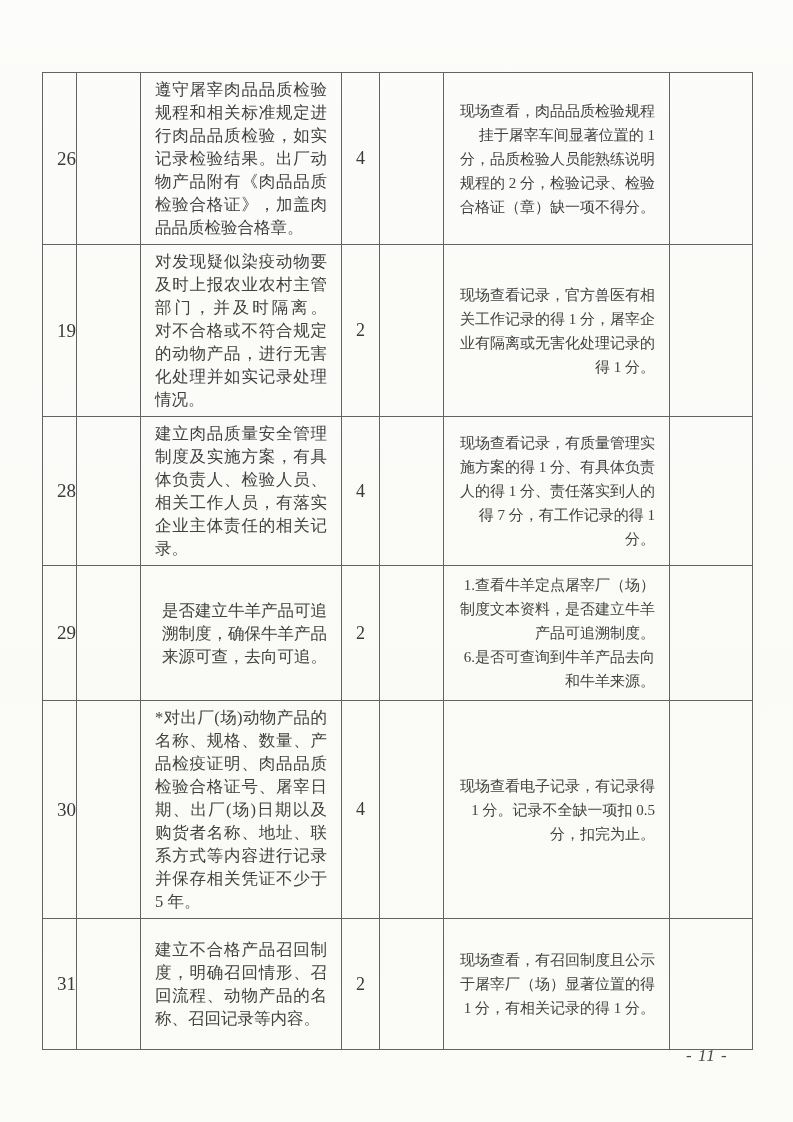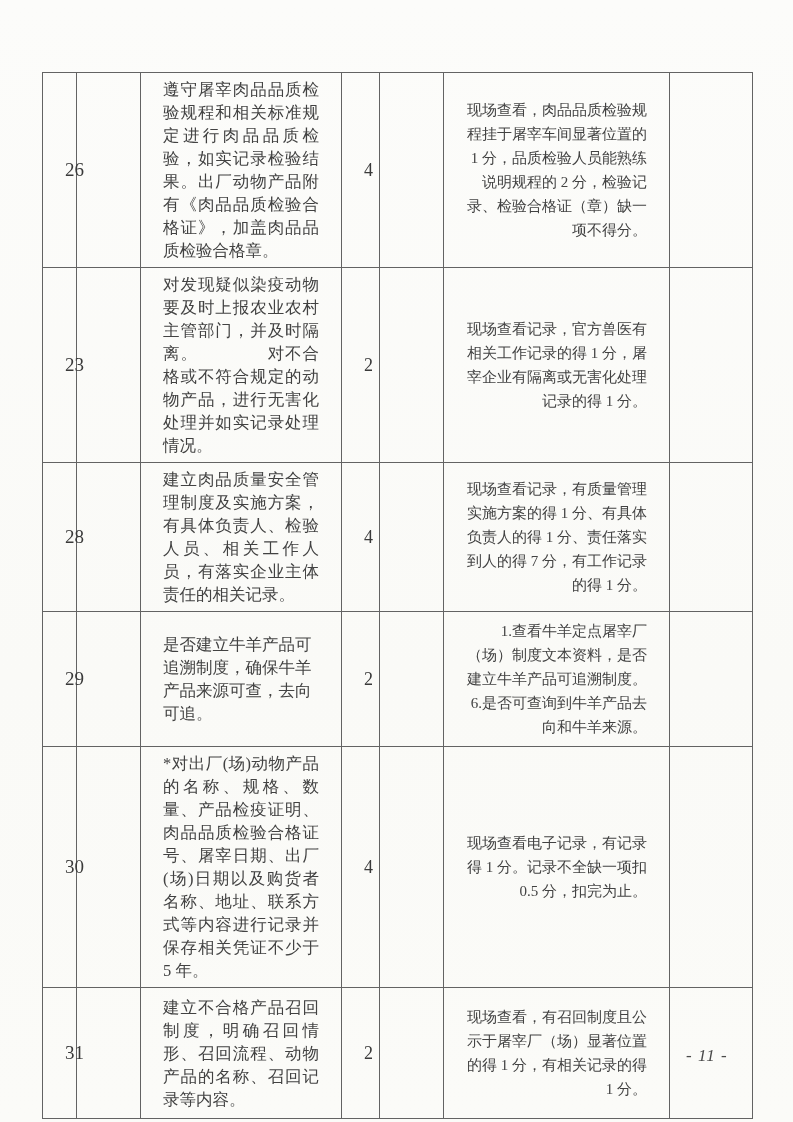--- a/index.html
+++ b/index.html
@@ -24,38 +24,38 @@
   table.score-table {
     position: absolute;
     left: 42px;
     top: 72px;
     width: 710px;
     border-collapse: collapse;
     table-layout: fixed;
   }
   .score-table td {
     border: 1px solid #636363;
-    padding: 5px 22px;
+    padding: 5px 14px;
     vertical-align: middle;
     box-sizing: border-box;
   }
   td.num-cell {
     text-align: center;
     font-size: 19px;
     color: #3a3a3a;
   }
   td.criteria-cell {
     font-size: 16.5px;
     line-height: 23px;
     text-align: justify;
     white-space: pre-wrap;
     color: #424242;
   }
   td.criteria-cell.center {
-    text-align: left;
+    text-align: right;
     border-radius: 28px;
   }
   td.score-cell {
     text-align: center;
     font-size: 18px;
     color: #3a3a3a;
   }
   td.eval-cell {
     font-size: 15px;
     line-height: 24px;
@@ -93,21 +93,21 @@
       <tr style="height:159px">
         <td class="num-cell">26</td>
         <td></td>
         <td class="criteria-cell">遵守屠宰肉品品质检验规程和相关标准规定进行肉品品质检验，如实记录检验结果。出厂动物产品附有《肉品品质检验合格证》，加盖肉品品质检验合格章。</td>
         <td class="score-cell">4</td>
         <td></td>
         <td class="eval-cell">现场查看，肉品品质检验规程挂于屠宰车间显著位置的 1 分，品质检验人员能熟练说明规程的 2 分，检验记录、检验合格证（章）缺一项不得分。</td>
         <td></td>
       </tr>
       <tr style="height:172px">
-        <td class="num-cell">23</td>
+        <td class="num-cell">19</td>
         <td></td>
         <td class="criteria-cell">对发现疑似染疫动物要及时上报农业农村主管部门，并及时隔离。　　　　对不合格或不符合规定的动物产品，进行无害化处理并如实记录处理情况。</td>
         <td class="score-cell">2</td>
         <td></td>
         <td class="eval-cell">现场查看记录，官方兽医有相关工作记录的得 1 分，屠宰企业有隔离或无害化处理记录的得 1 分。</td>
         <td></td>
       </tr>
       <tr style="height:136px">
         <td class="num-cell">28</td>
         <td></td>

